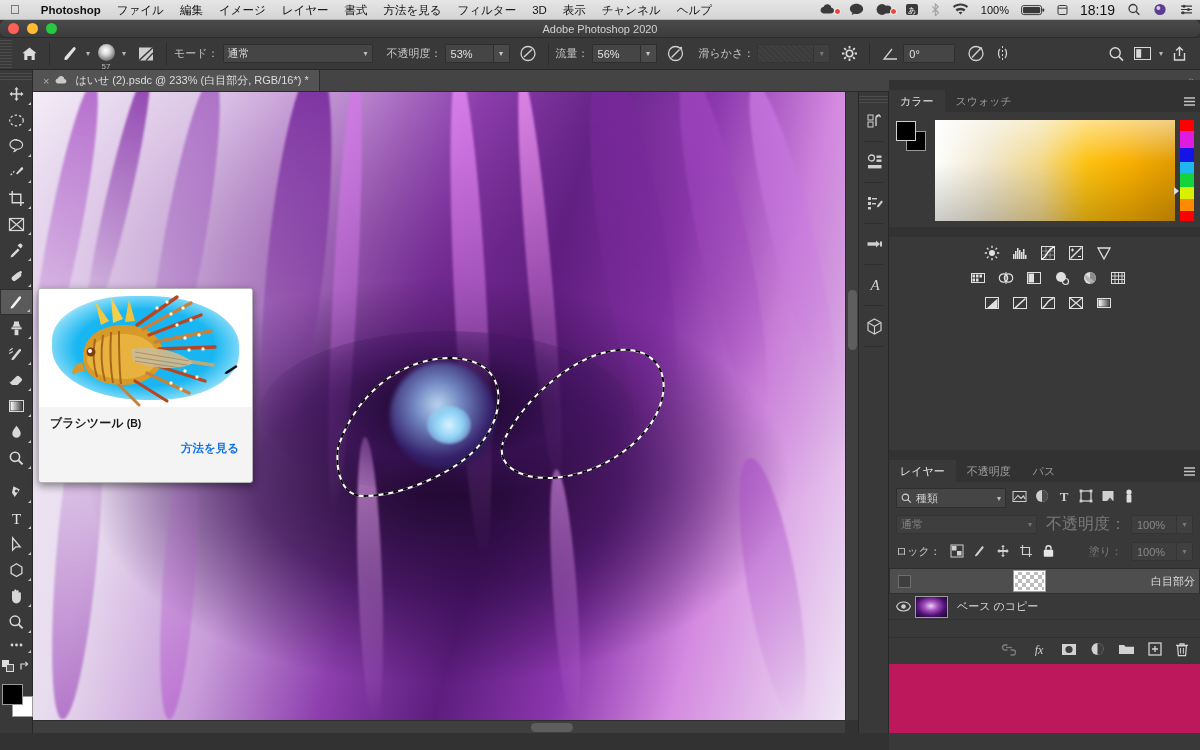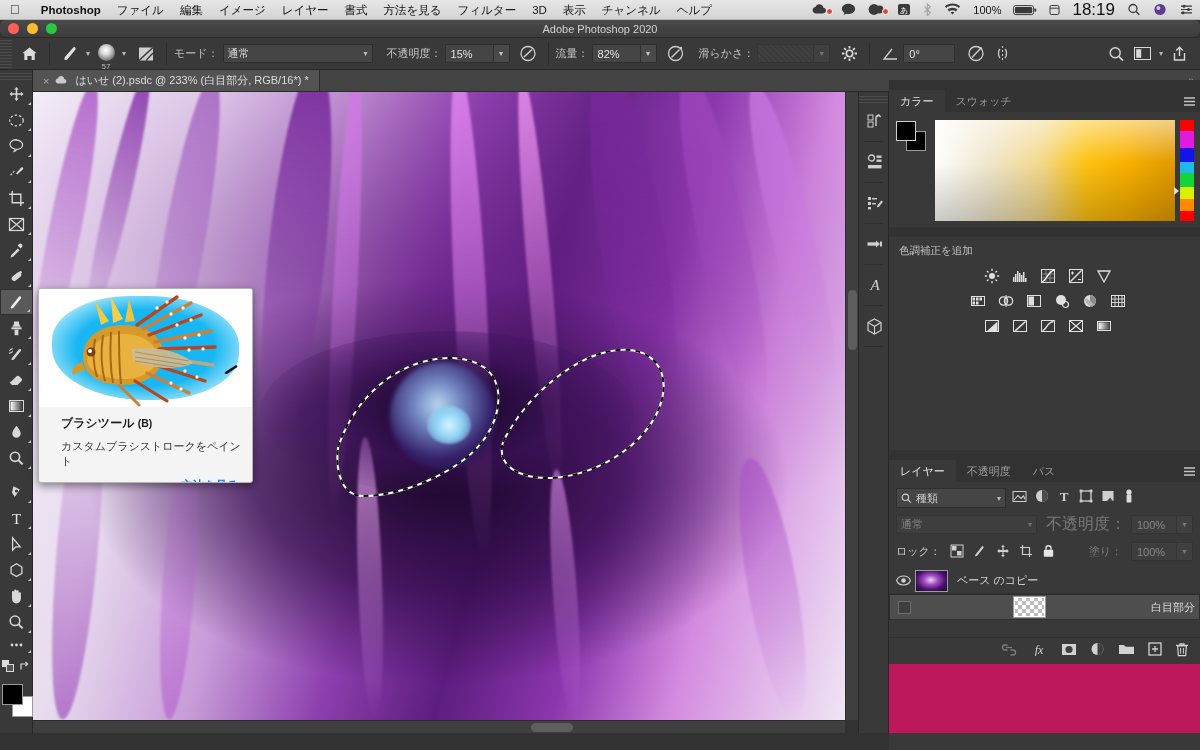--- a/index.html
+++ b/index.html
@@ -173,21 +173,21 @@
     background: #f4f4f4; border: 1px solid #b4b4b4; border-radius: 3px;
     box-shadow: 0 3px 9px rgba(0,0,0,.45); overflow: hidden; z-index: 30;
   }
   .rhud .pic { position: relative; height: 118px; background: #ffffff; overflow: hidden; }
   .rhud .blue {
     position: absolute; left: 6%; top: 6%; width: 88%; height: 88%;
     background: radial-gradient(ellipse at 50% 50%, #17b4f0 0%, #18b6f2 52%, #7fd9f8 72%, rgba(255,255,255,0) 86%);
     border-radius: 42% 48% 44% 50%;
   }
   .rhud .cursor { position: absolute; right: 12px; bottom: 26px; font-size: 14px; color: #111; transform: rotate(18deg); }
-  .rhud .txt { padding: 8px 11px 0 22px; }
+  .rhud .txt { padding: 8px 11px 0 11px; }
   .rhud .t1 { font-size: 12px; font-weight: bold; color: #1a1a1a; }
   .rhud .t1 .k { font-size: 10.5px; font-weight: bold; }
   .rhud .t2 { font-size: 11px; color: #333; margin-top: 7px; }
   .rhud .t3 { font-size: 11.5px; font-weight: bold; color: #1473e6; text-align: right; margin-top: 9px; padding-right: 2px; }
 
   
   .rail {
     position: absolute; top: 92px; left: 858px; width: 31px; height: 641px;
     background: #393939; border-left: 1px solid #272727; border-right: 1px solid #272727;
   }
@@ -323,21 +323,21 @@
           <rect x="2" y="3" width="17.2" height="6.2" rx="1.2" fill="#3a3a3a"></rect>
           <rect x="21.4" y="4.5" width="1.8" height="3.2" rx=".8" fill="#3a3a3a"></rect>
         </svg>
     </span>
     <span class="ri">
       <svg width="11" height="12" viewBox="0 0 11 12">
           <rect x="1" y="1.5" width="9" height="9" rx="1.4" stroke="#3a3a3a" fill="none"></rect>
           <path d="M1 4.2h9" stroke="#3a3a3a"></path>
         </svg>
     </span>
-    <span class="ri" style="font-size:17px">18:19</span>
+    <span class="ri" style="font-size:14px">18:19</span>
     <span class="ri">
       <svg width="14" height="13" viewBox="0 0 14 13">
           <circle cx="6" cy="5.5" r="4" stroke="#3a3a3a" stroke-width="1.3" fill="none"></circle>
           <path d="M9.1 8.6l3.2 3.2" stroke="#3a3a3a" stroke-width="1.4"></path>
         </svg>
     </span>
     <span class="ri">
       <svg width="14" height="13" viewBox="0 0 14 13">
           <circle cx="7" cy="6.5" r="5.6" fill="#5b3e8f"></circle>
           <circle cx="5.4" cy="5" r="2" fill="#d9c7f5"></circle>
@@ -398,34 +398,34 @@
 
     <span class="lbl">モード：</span>
     <div class="sel" style="width:150px;margin-left:4px">
       <span>通常</span>
       <span class="cv">▾</span>
     </div>
 
     <div style="width:14px"></div>
     <span class="lbl">不透明度：</span>
     <div style="display:flex;margin-left:3px">
-      <div class="num" style="width:49px">15%</div>
+      <div class="num" style="width:49px">53%</div>
       <div class="stepper">▾</div>
     </div>
     <div class="obtn" style="margin-left:5px">
       <svg width="18" height="17" viewBox="0 0 18 17">
           <circle cx="9" cy="8.5" r="7" stroke="#cfcfcf" stroke-width="1.3" fill="none"></circle>
           <path d="M5 12L13 4.5" stroke="#cfcfcf" stroke-width="1.5"></path>
         </svg>
     </div>
     <div class="vsep"></div>
 
     <span class="lbl">流量：</span>
     <div style="display:flex;margin-left:3px">
-      <div class="num" style="width:49px">82%</div>
+      <div class="num" style="width:49px">56%</div>
       <div class="stepper">▾</div>
     </div>
     <div class="obtn" style="margin-left:6px">
       <svg width="19" height="17" viewBox="0 0 19 17">
           <circle cx="9.5" cy="8.5" r="7" stroke="#cfcfcf" stroke-width="1.3" fill="none"></circle>
           <path d="M5.5 12.5L13.5 4.5" stroke="#cfcfcf" stroke-width="1.4"></path>
           <circle cx="15" cy="3" r="1.2" fill="#cfcfcf"></circle>
         </svg>
     </div>
 
@@ -787,21 +787,20 @@
         <svg width="17" height="17" viewBox="0 0 17 17">
             <path d="M2.6 14.4c1.3.4 2.3.1 2.8-.6l7-8.8c.4-.6.3-1.4-.3-1.8-.5-.4-1.3-.3-1.7.3l-7 8.8c-.5.7-.8 1.6-.8 2.1z" fill="#111"></path>
           </svg>
       </span>
     </div>
     <div class="txt">
       <div class="t1">
         <span>ブラシツール</span>
         <span class="k">(B)</span>
       </div>
-      <div class="t2">カスタムブラシストロークをペイント</div>
       <div class="t3">方法を見る</div>
     </div>
   </div>
 
   <div class="rail">
     <div class="railgrip"></div>
     <div class="railbtn">
       <svg width="18" height="18" viewBox="0 0 18 18">
           <rect x="2" y="3" width="5" height="5" stroke="#cfcfcf" fill="none"></rect>
           <rect x="2" y="10" width="5" height="5" stroke="#cfcfcf" fill="none"></rect>
@@ -879,21 +878,20 @@
         <div class="ramp"></div>
         <div class="huebar">
           <span class="huemark"></span>
         </div>
       </div>
     </div>
 
     <div class="pgrip"></div>
     <div class="panel" style="height:213px">
       <div class="adjbody">
-        <div class="adjtitle">色調補正を追加</div>
         <div class="adjrow">
           <span class="adjico">
             <svg width="16" height="16" viewBox="0 0 16 16">
                 <circle cx="8" cy="8" r="3" fill="#e0e0e0"></circle>
                 <g stroke="#e0e0e0" stroke-width="1.3">
                   <path d="M8 .8v2.2M8 13v2.2M.8 8H3M13 8h2.2M2.9 2.9l1.6 1.6M11.5 11.5l1.6 1.6M13.1 2.9l-1.6 1.6M4.5 11.5l-1.6 1.6"></path>
                 </g>
               </svg>
           </span>
           <span class="adjico">
@@ -1132,36 +1130,36 @@
             </svg>
         </span>
         <span style="flex:1"></span>
         <span class="lbl disabled">塗り：</span>
         <div style="display:flex" class="disabled">
           <div class="num" style="width:46px">100%</div>
           <div class="stepper">▾</div>
         </div>
       </div>
 
+      <div class="lrow sel">
+        <span class="eyecol">
+            <span class="lchk"></span>
+          </span>
+        <span class="lthumb trans"></span>
+        <span class="lname">白目部分</span>
+      </div>
       <div class="lrow">
         <span class="eyecol">
           <svg width="15" height="11" viewBox="0 0 15 11">
               <path d="M7.5 1C4 1 1.4 3.2.6 5.5c.8 2.3 3.4 4.5 6.9 4.5s6.1-2.2 6.9-4.5C13.6 3.2 11 1 7.5 1z" fill="none" stroke="#cfcfcf" stroke-width="1.1"></path>
               <circle cx="7.5" cy="5.5" r="2.3" fill="#cfcfcf"></circle>
             </svg>
         </span>
         <span class="lthumb art"></span>
         <span class="lname">ベース のコピー</span>
-      </div>
-      <div class="lrow sel">
-        <span class="eyecol">
-            <span class="lchk"></span>
-          </span>
-        <span class="lthumb trans"></span>
-        <span class="lname">白目部分</span>
       </div>
       <div style="height:17px"></div>
 
       <div class="lfoot">
         <span class="disabled">
           <svg width="16" height="12" viewBox="0 0 16 12">
               <path d="M6.5 6H4a2.5 2.5 0 0 1 0-5h2.5M9.5 6H12a2.5 2.5 0 0 1 0 5H9.5" stroke="#cfcfcf" stroke-width="1.3" fill="none"></path>
               <path d="M5 3.5h6" stroke="#cfcfcf" stroke-width="1.3"></path>
             </svg>
         </span>

